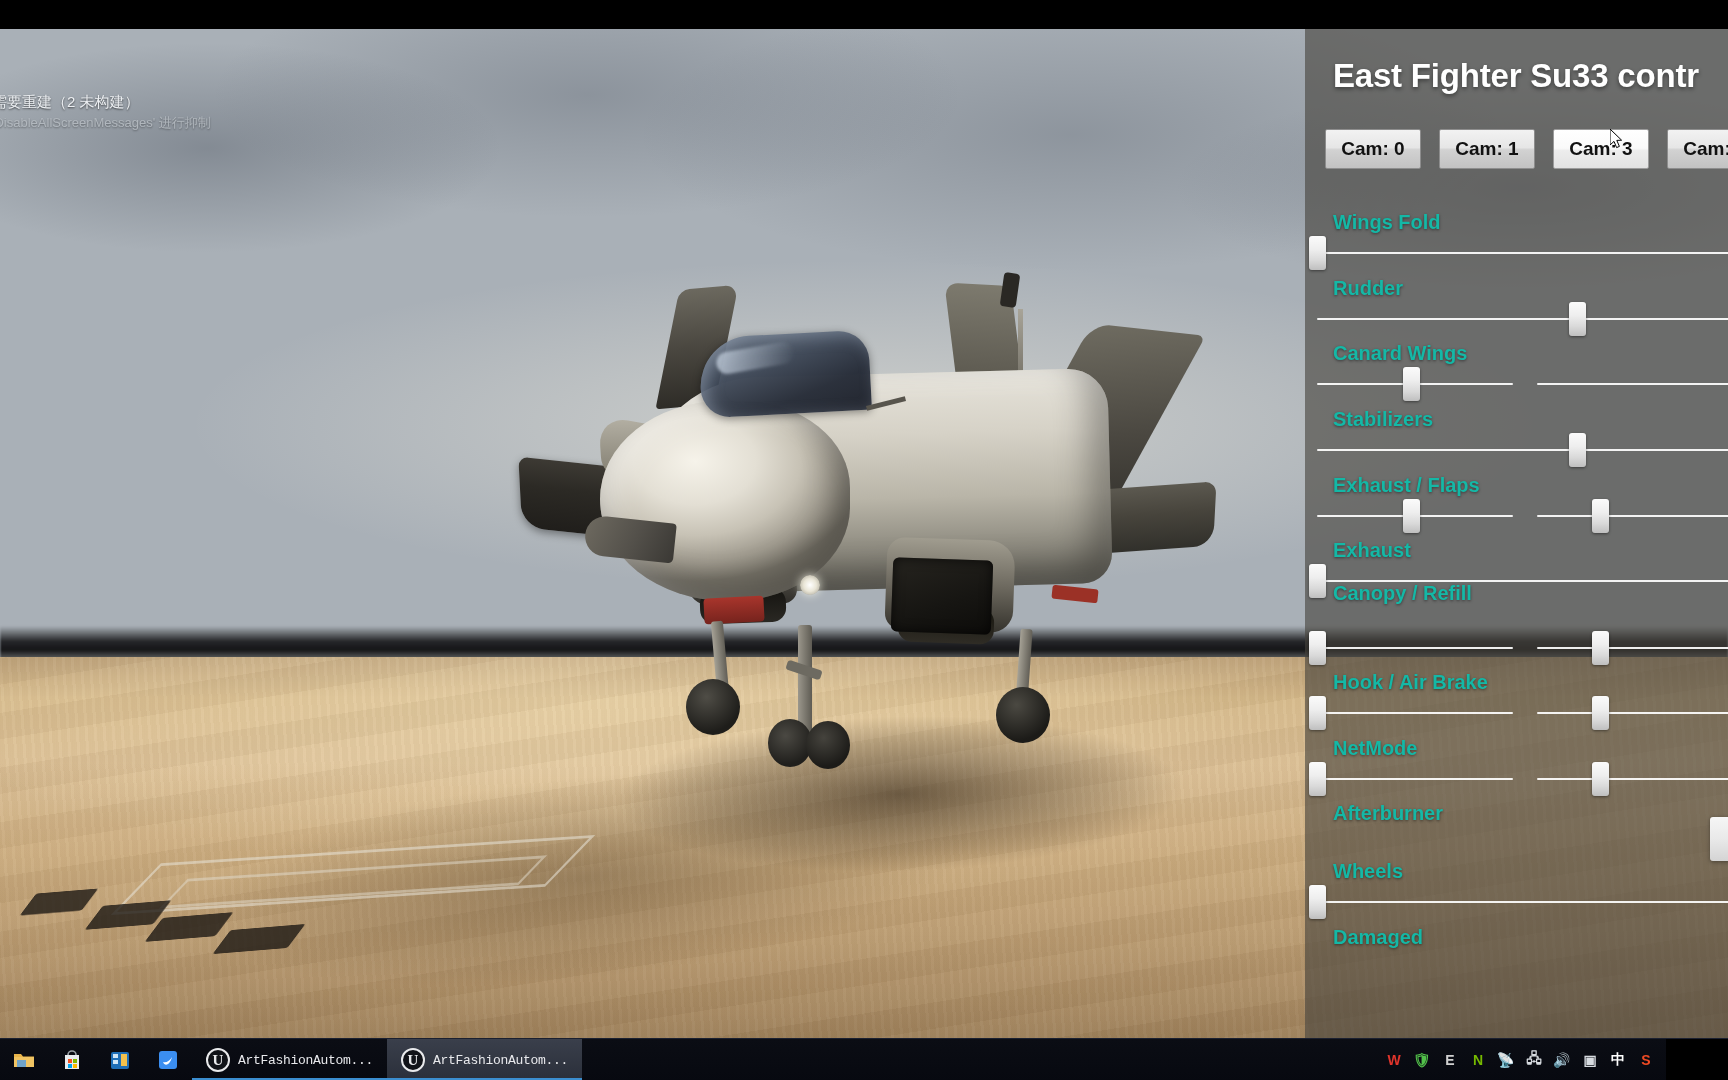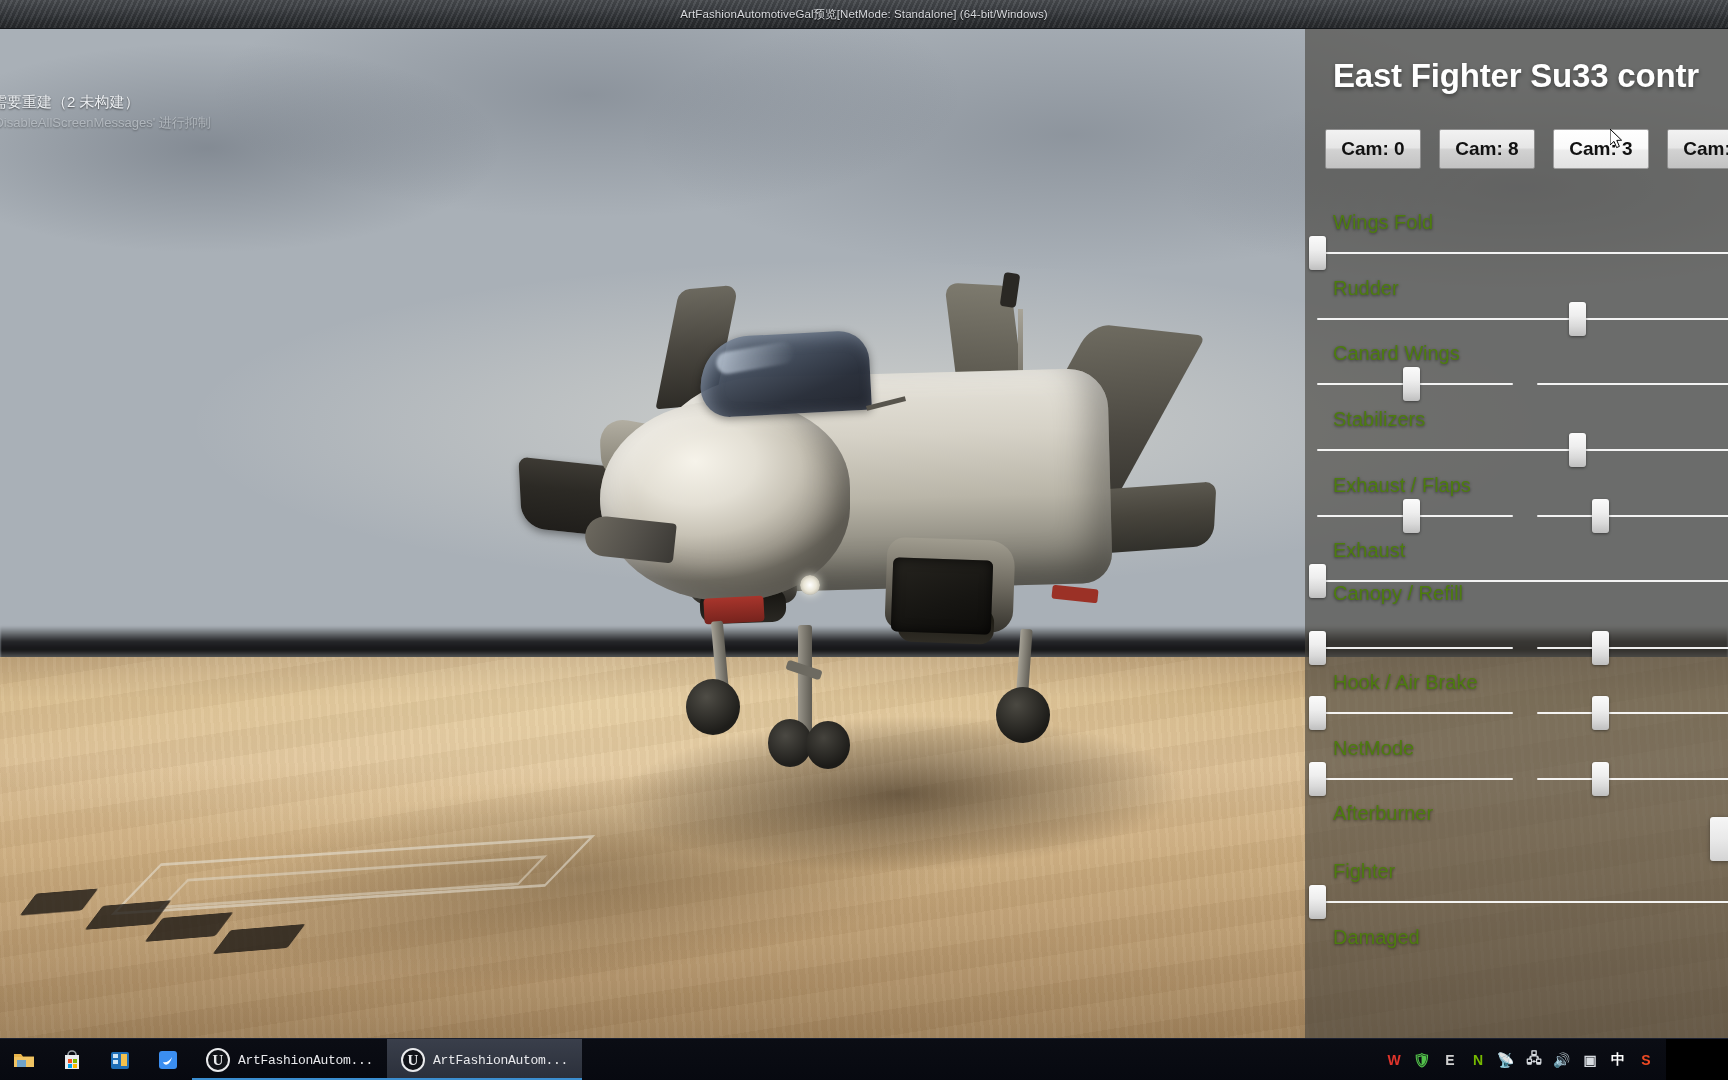--- a/index.html
+++ b/index.html
@@ -214,21 +214,21 @@
     box-sizing:border-box;white-space:nowrap;cursor:pointer;
   }
   .cambtn.hover{
     background:linear-gradient(180deg,#ffffff 0%,#fafafa 48%,#ededed 54%,#e2e2e2 100%);
     border-color:#9b9b9b;
   }
 
   .rows{position:absolute;left:0;top:152px;width:423px;}
   .row{position:relative;height:0;}
   .row .label{
-    position:absolute;left:28px;font-size:20px;font-weight:normal;color:#4d7c0f;
+    position:absolute;left:28px;font-size:20px;font-weight:bold;color:#14b8a6;
     white-space:nowrap;text-shadow:0 1px 3px rgba(0,0,0,.5);
   }
   .slider{position:absolute;height:2px;background:rgba(255,255,255,.92);border-radius:1px;}
   .knob{
     position:absolute;width:17px;height:34px;
     background:linear-gradient(180deg,#fbfbfb 0%,#eeeeee 40%,#d9d9d9 72%,#bfbfbf 100%);
     border-radius:3px;
     box-shadow:0 1px 3px rgba(0,0,0,.45);
     cursor:pointer;
   }
@@ -270,23 +270,20 @@
     display:flex;align-items:center;justify-content:center;
     font-family:"Liberation Serif",serif;font-size:15px;font-weight:bold;
     background:#111318;box-sizing:border-box;
   }
 </style>
 </head>
 <body>
 
 <div id="root">
 
-  <div class="titlebar">
-    <div class="t">ArtFashionAutomotiveGal预览[NetMode: Standalone]  (64-bit/Windows)</div>
-  </div>
 
   <div class="viewport">
     <div class="sky"></div>
     <div class="sky2"></div>
     <div class="horizonband"></div>
     <div class="ground"></div>
     <div class="groundtex"></div>
     <div class="shadow2"></div>
     <div class="shadow1"></div>
 
@@ -335,21 +332,21 @@
     <div class="osd">
       <div class="l1">需要重建（2 未构建）</div>
       <div class="l2">'DisableAllScreenMessages' 进行抑制</div>
     </div>
   </div>
 
   <div class="panel">
     <div class="panel-title">East Fighter Su33 contr</div>
     <div class="cambar">
         <div class="cambtn">Cam: 0</div>
-        <div class="cambtn">Cam: 8</div>
+        <div class="cambtn">Cam: 1</div>
         <div class="cambtn hover">Cam: 3</div>
         <div class="cambtn">Cam: 3</div>
       </div>
     <div class="rows">
         <div class="row">
           <div class="label" style="top: 30px;">Wings Fold</div>
           <div class="slider" style="left: 12px; top: 71px; width: 520px;"></div>
           <div class="knob" style="left: 4px; top: 55px;"></div>
         </div>
         <div class="row">
@@ -399,21 +396,21 @@
           <div class="slider" style="left: 12px; top: 597px; width: 196px;"></div>
           <div class="knob" style="left: 4px; top: 581px;"></div>
           <div class="slider" style="left: 232px; top: 597px; width: 300px;"></div>
           <div class="knob" style="left: 287px; top: 581px;"></div>
         </div>
         <div class="row">
           <div class="label" style="top: 621px;">Afterburner</div>
           <div class="wideblock" style="left: 405px; top: 636px;"></div>
         </div>
         <div class="row">
-          <div class="label" style="top: 679px;">Fighter</div>
+          <div class="label" style="top: 679px;">Wheels</div>
           <div class="slider" style="left: 12px; top: 720px; width: 520px;"></div>
           <div class="knob" style="left: 4px; top: 704px;"></div>
         </div>
         <div class="row">
           <div class="label" style="top: 745px;">Damaged</div>
         </div>
       </div>
   </div>
 
   <svg class="cursor" viewBox="0 0 16 22">

